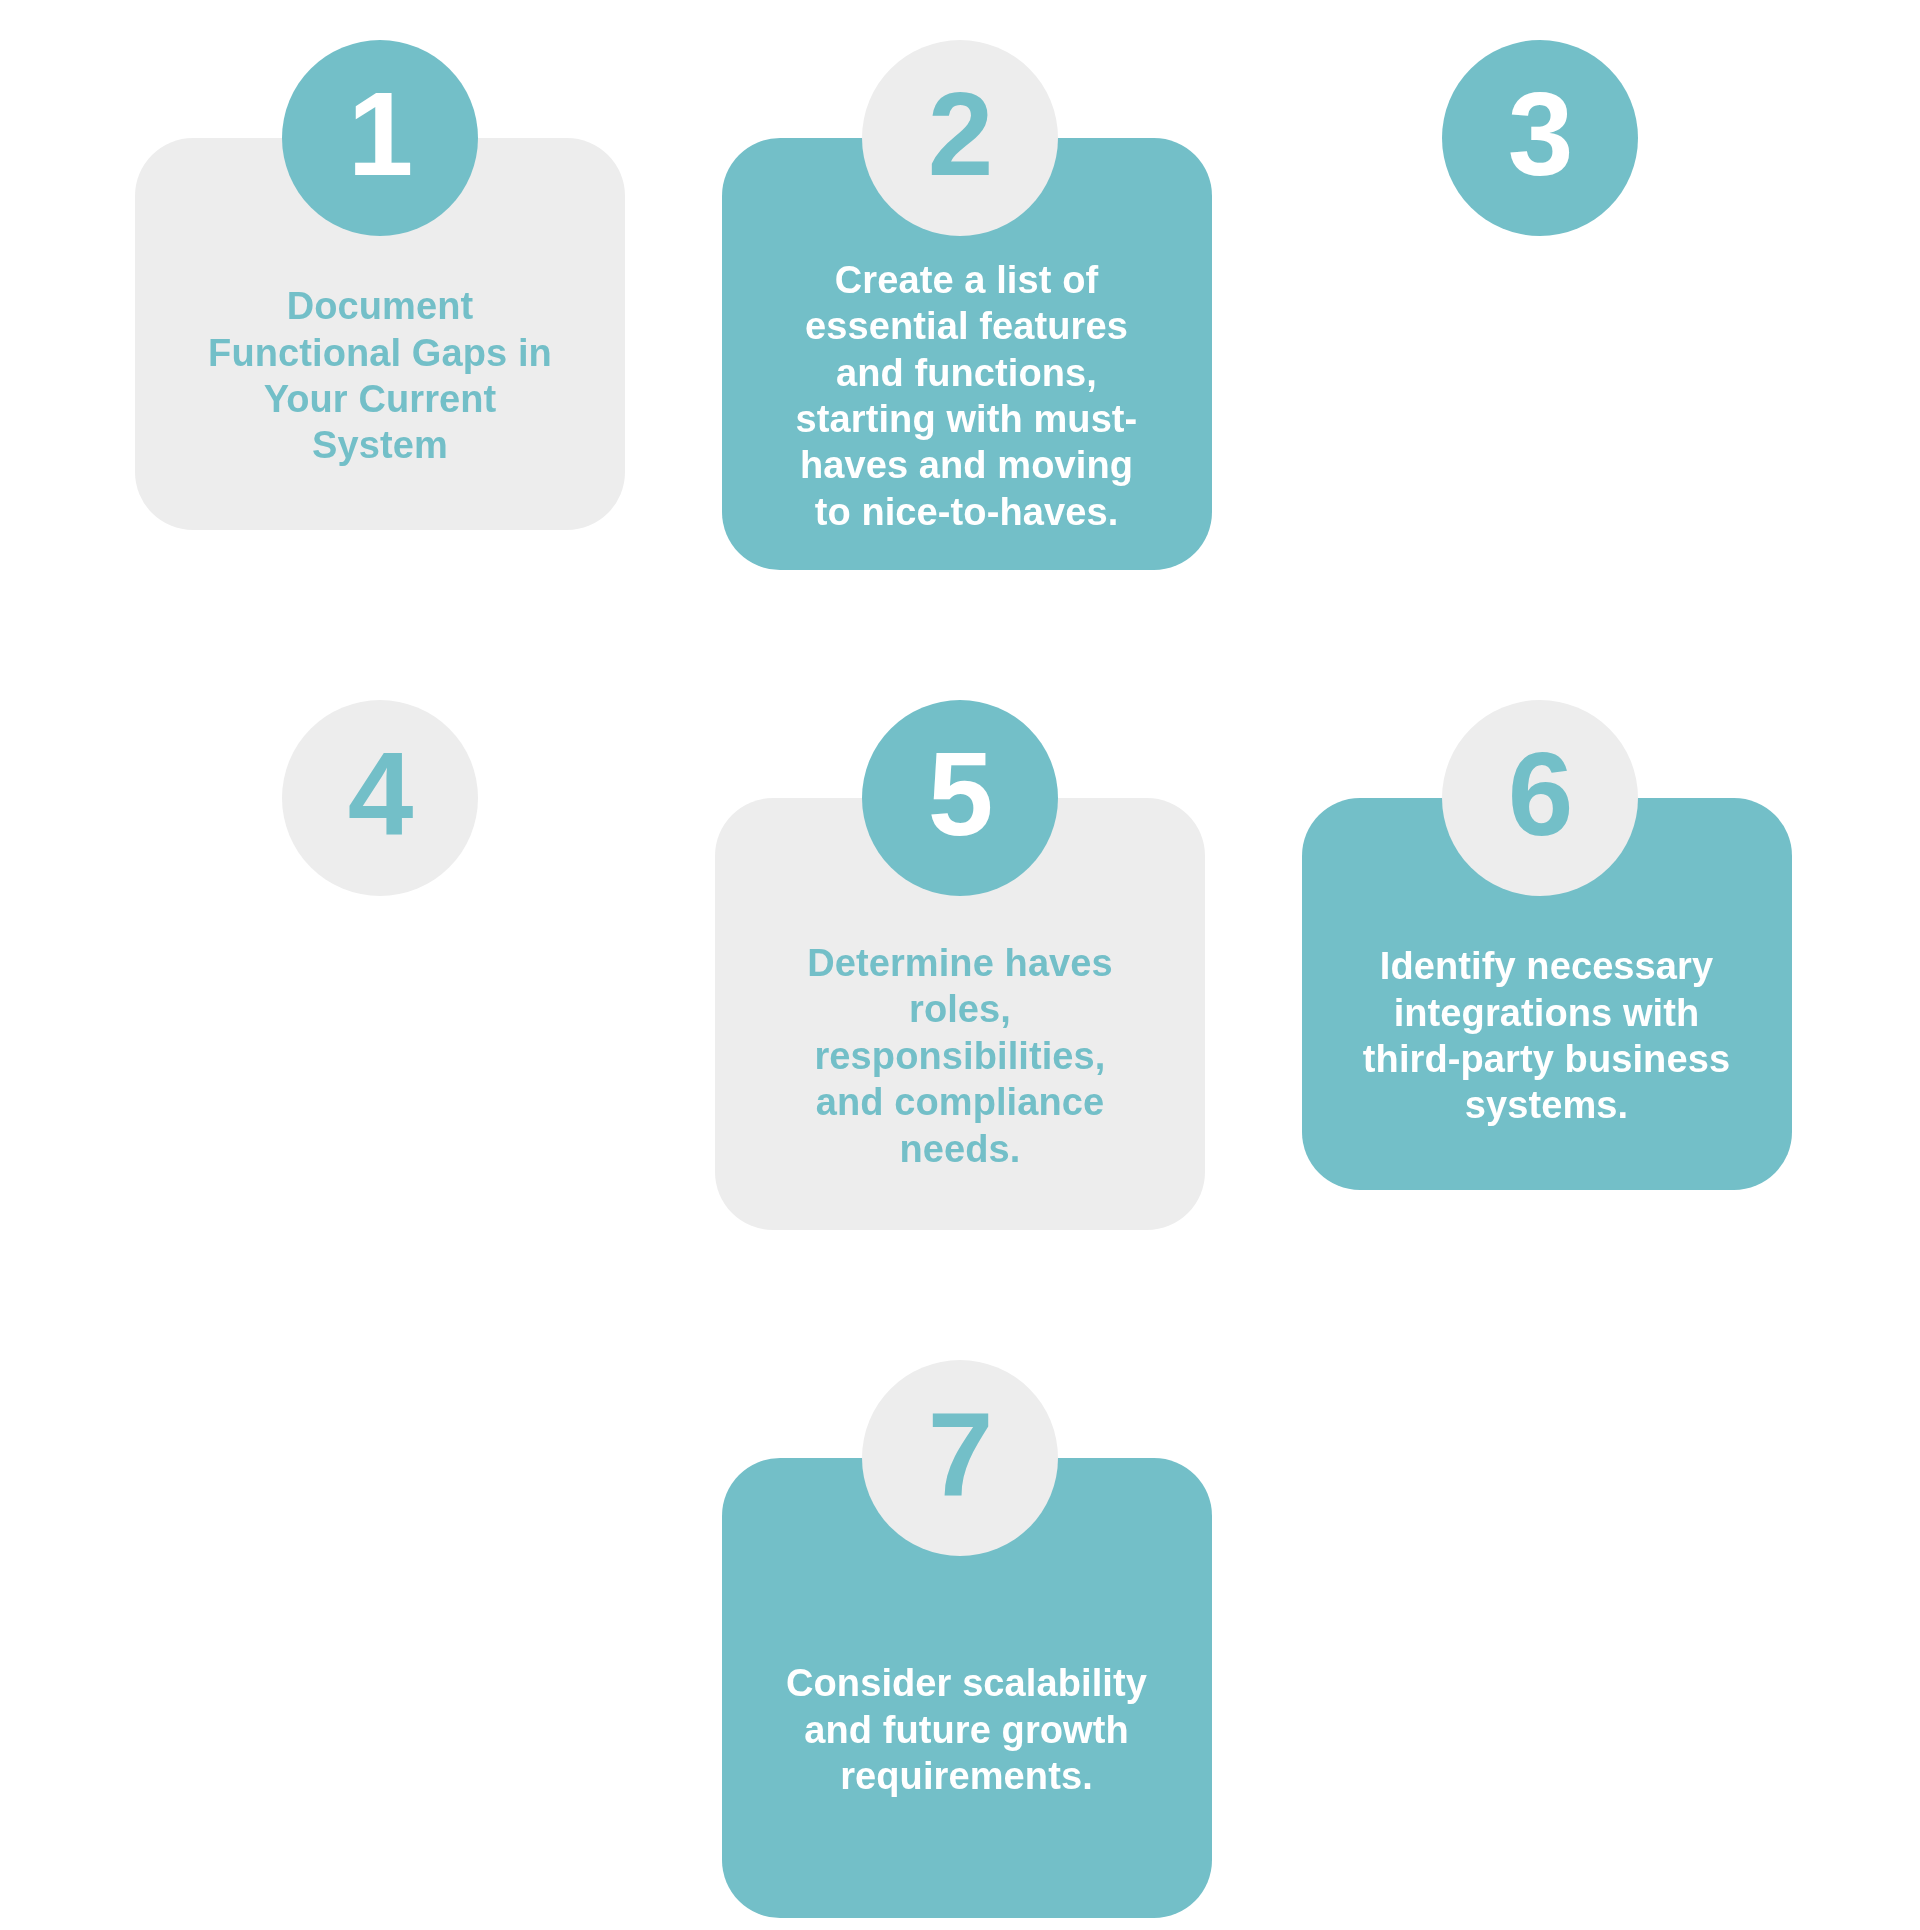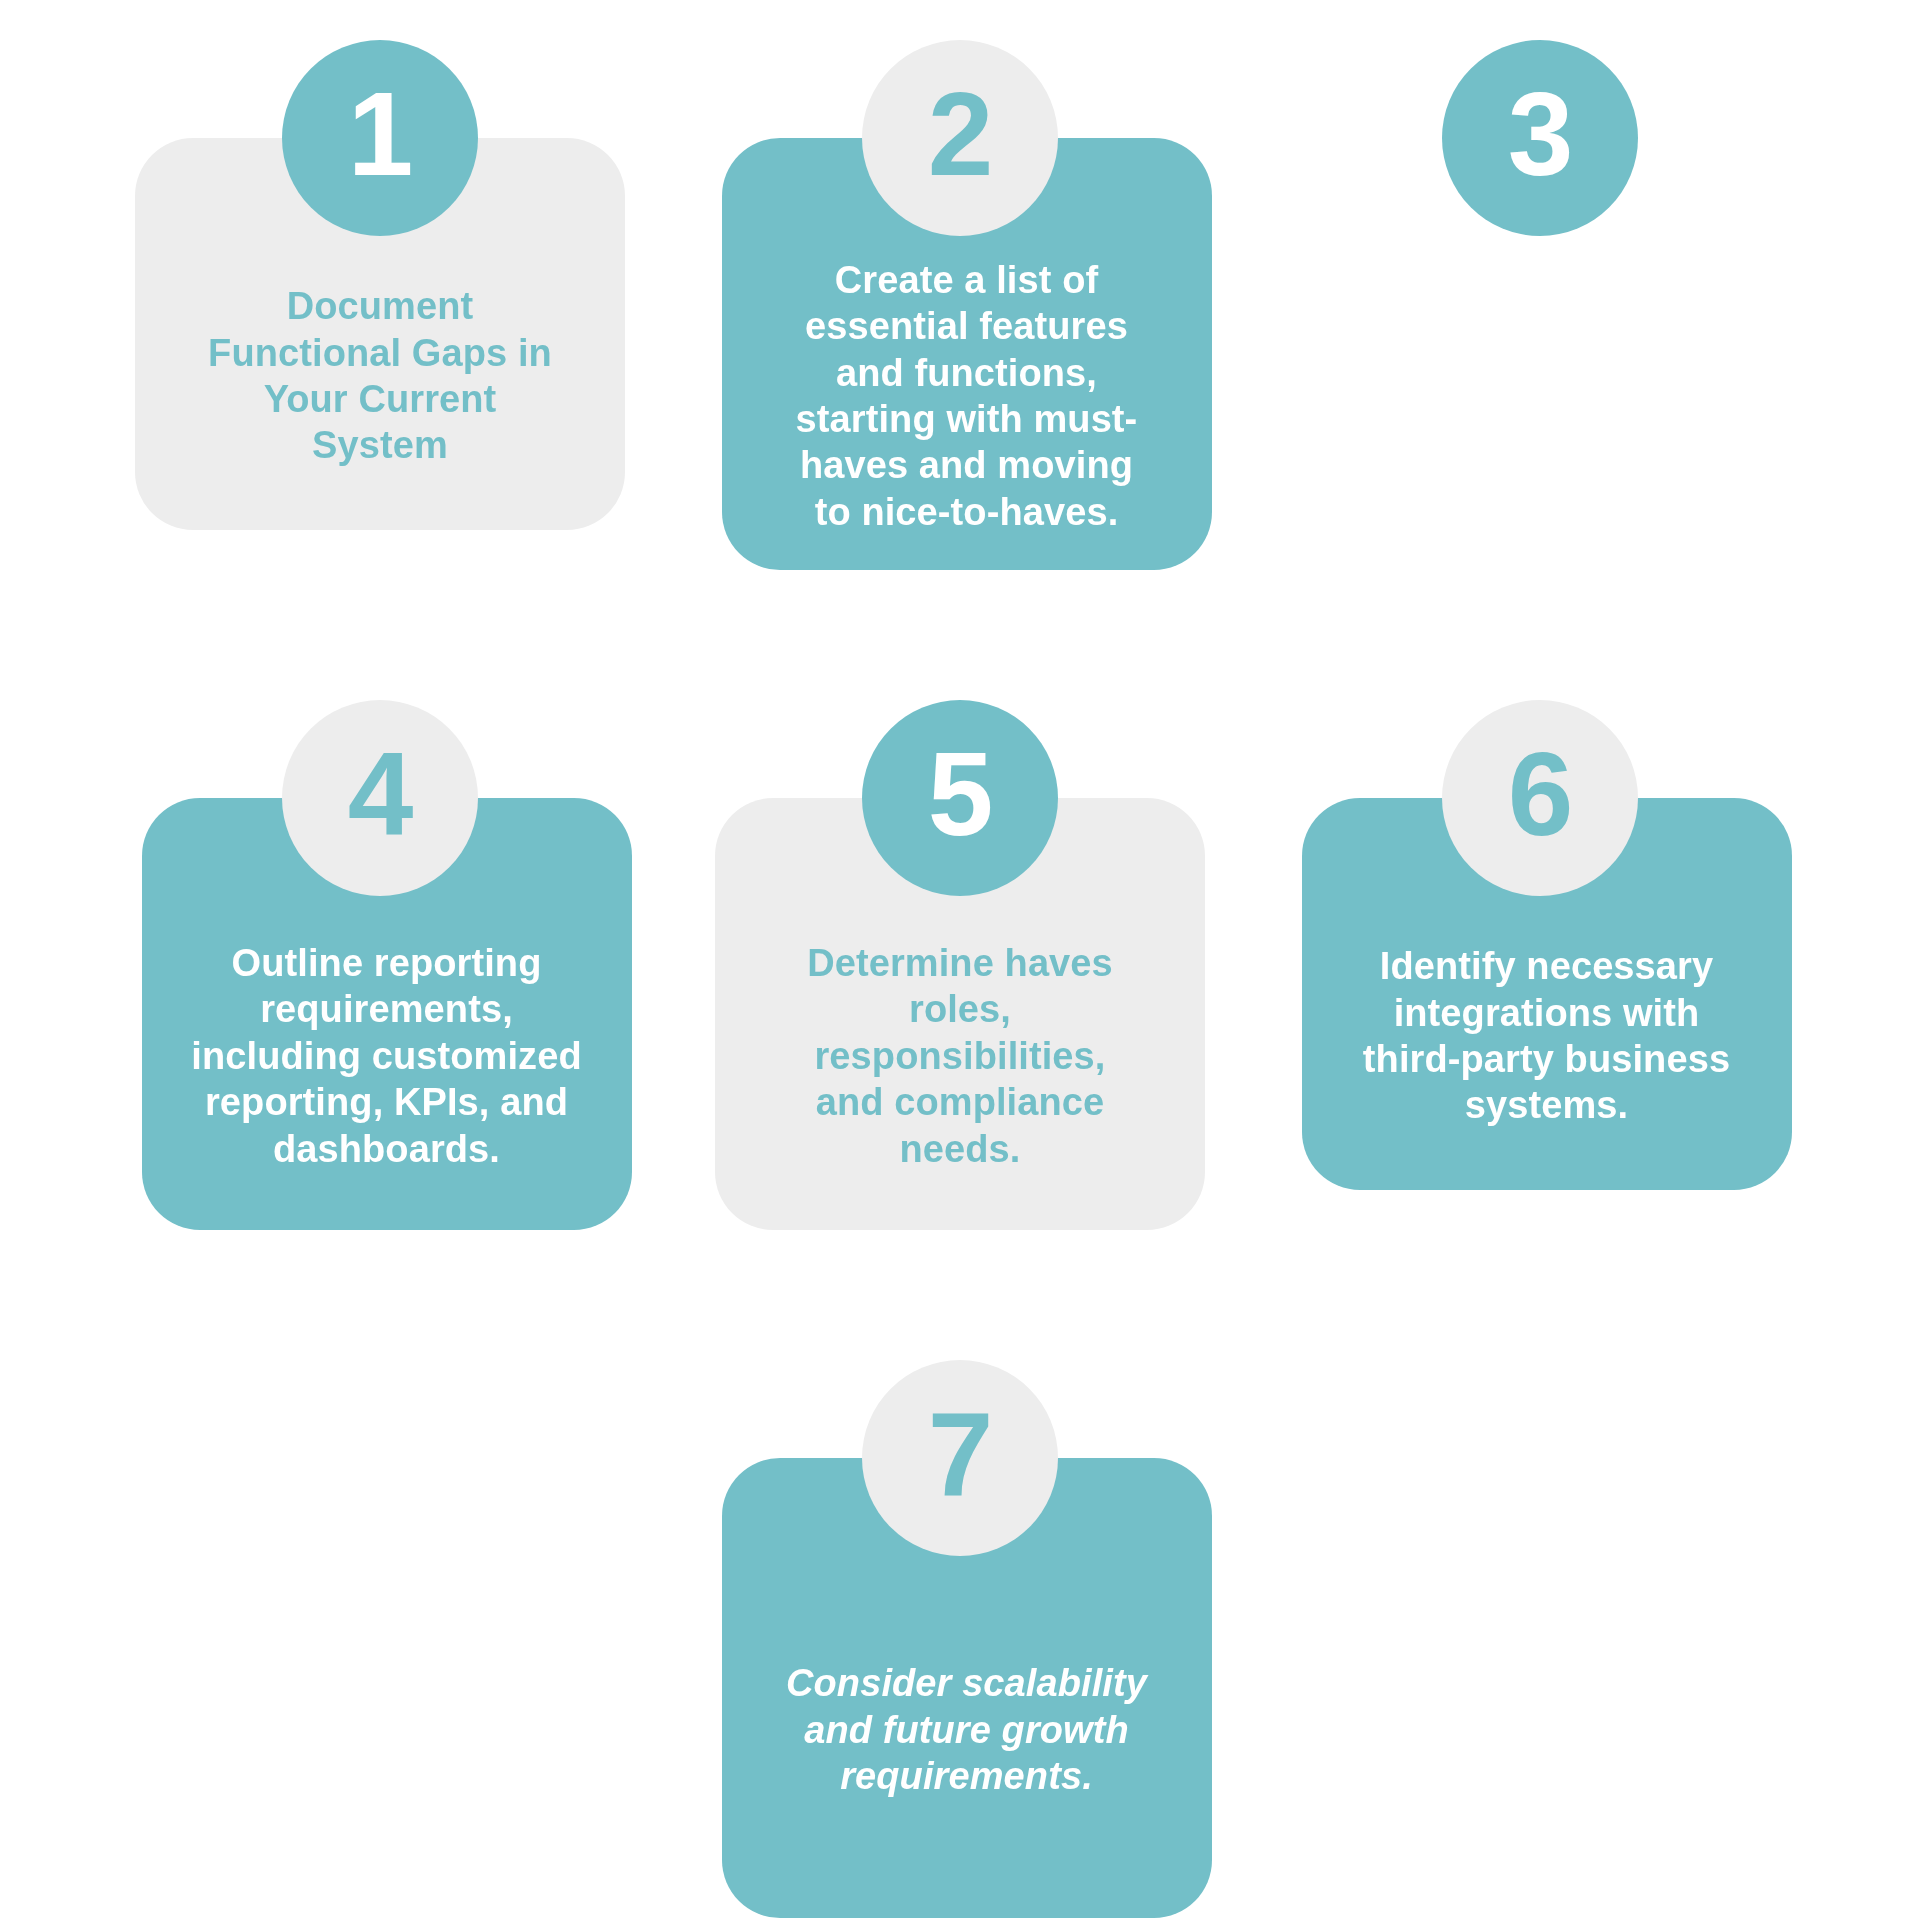--- a/index.html
+++ b/index.html
@@ -96,21 +96,21 @@
   .v-teal .card .card-text { color: #ffffff; }
   .v-teal .badge { background: #ededed; color: #73bfc8; }
 
   
   .v-gray .card { background: #ededed; }
   .v-gray .card .card-text { color: #73bfc8; }
   .v-gray .badge { background: #73bfc8; color: #ffffff; }
 
   
   .h-tall .card { min-height: 432px; }
-  .h-xtall .card { min-height: 460px; font-style: italic; }
+  .h-xtall .card { min-height: 460px; }
 </style>
 </head>
 <body>
 
 <div id="infographic">
 
   <div class="row row-1">
 
     <div class="slot">
       <div class="step v-gray">
@@ -144,27 +144,20 @@
       </div>
     </div>
 
   </div>
 
   <div class="row row-2">
 
     <div class="slot">
       <div class="step v-teal h-tall">
         <div class="badge">4</div>
-        <div class="card">
-          <div class="card-text">Outline reporting
-requirements,
-including customized
-reporting, KPIs, and
-dashboards.</div>
-        </div>
       </div>
     </div>
 
     <div class="slot">
       <div class="step v-gray h-tall">
         <div class="badge">5</div>
         <div class="card">
           <div class="card-text">Determine haves
 roles,
 responsibilities,

